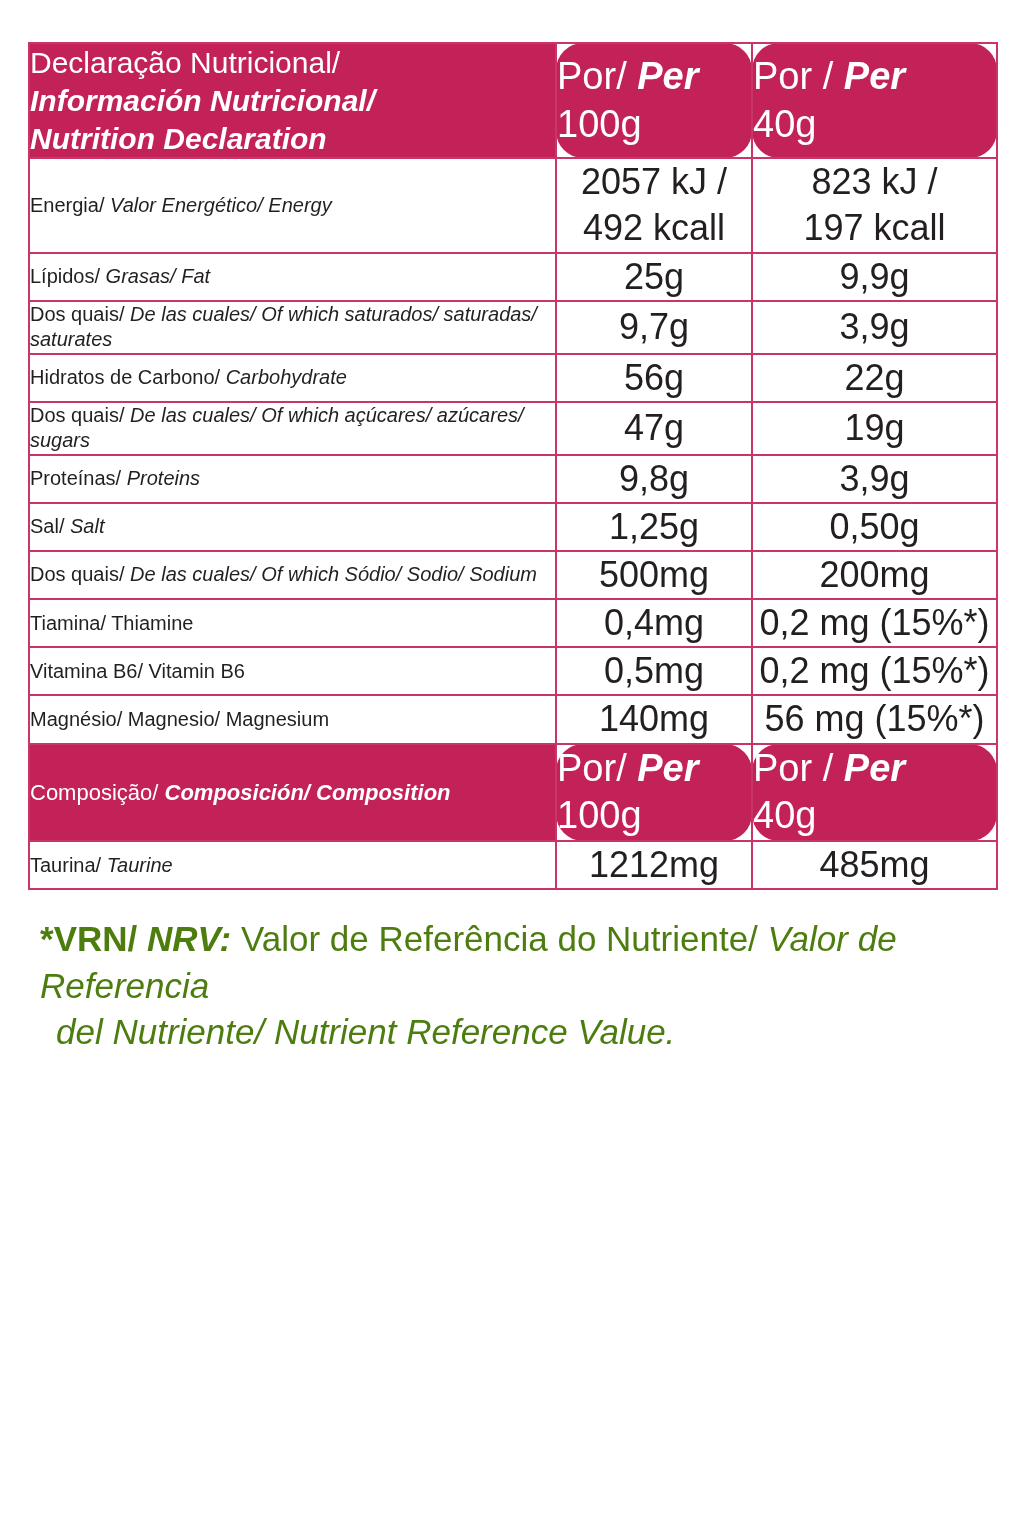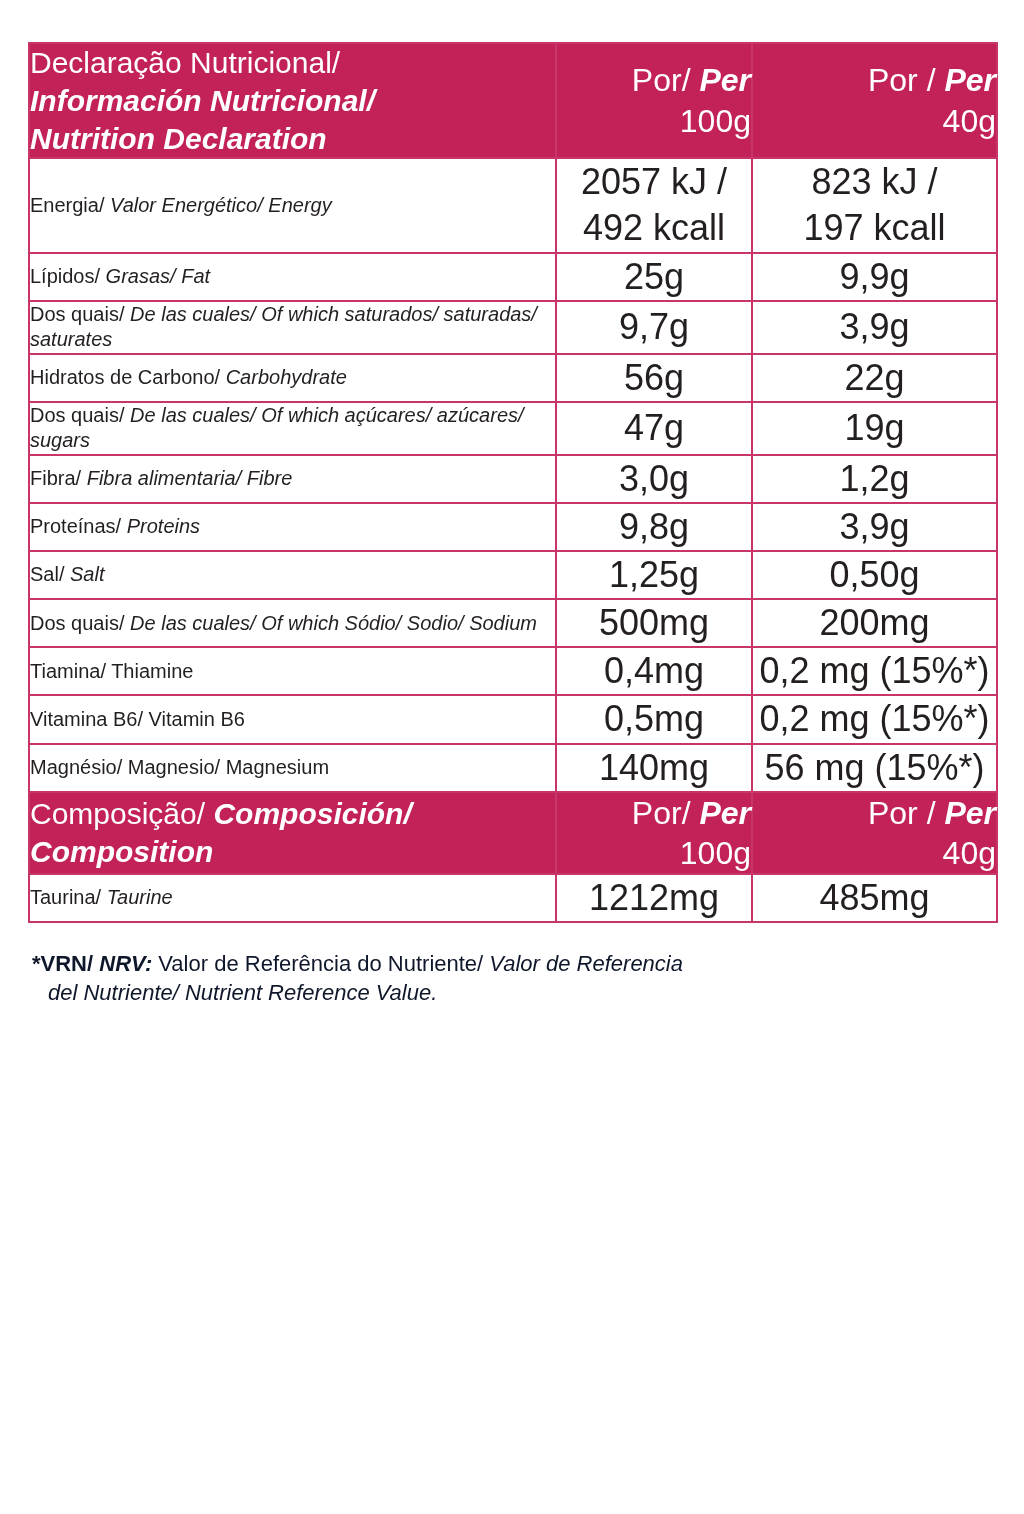--- a/index.html
+++ b/index.html
@@ -41,24 +41,25 @@
   }
   .hdr-label {
     padding: 14px 10px 16px 18px;
     font-size: 30px;
     line-height: 1.26;
     text-align: left;
   }
   .hdr-label .ital { font-style: italic; font-weight: bold; margin-top: 31px; }
   .hdr-label .reg { font-style: normal; font-weight: normal; }
   .hdr-val {
-    text-align: right;
-    font-size: 32px;
+    text-align: left;
+    font-size: 38px;
     line-height: 1.26;
     padding: 10px 6px 12px 6px;
+    border-radius: 27px;
   }
   .hdr-val i { font-style: italic; font-weight: bold; }
 
   .nm {
     padding: 13px 10px 13px 16px;
     font-size: 20px;
     line-height: 1.28;
     text-align: left;
   }
   .nm i { font-style: italic; }
@@ -68,34 +69,35 @@
     line-height: 1.28;
     padding: 12px 6px;
   }
   .comp-row td {
     background: #c22257;
     border-color: #c22257;
     color: #ffffff;
   }
   .comp-label {
     padding: 12px 10px 14px 18px;
-    font-size: 30px;
+    font-size: 22px;
     line-height: 1.26;
     text-align: left;
   }
   .comp-label .ital { font-style: italic; font-weight: bold; }
   .comp-label .reg { font-style: normal; font-weight: normal; }
 
   .footnote {
     margin-top: 26px;
     padding-left: 4px;
-    font-size: 22px;
+    font-size: 35px;
     line-height: 1.32;
-    color: #0f172a;
+    color: #4d7c0f;
     max-width: 960px;
+    margin-left: 8px;
   }
   .footnote .star { font-weight: bold; }
   .footnote .b { font-weight: bold; }
   .footnote .bi { font-weight: bold; font-style: italic; }
   .footnote .i { font-style: italic; }
   .footnote .l2 { display: block; padding-left: 16px; }
 </style>
 </head>
 <body>
 
@@ -147,25 +149,20 @@
         <td class="val">56g</td>
         <td class="val">22g</td>
       </tr>
 
       <tr>
         <td class="nm"><span>Dos quais/ </span><i>De las cuales/ Of which açúcares/ azúcares/ sugars</i></td>
         <td class="val">47g</td>
         <td class="val">19g</td>
       </tr>
 
-      <tr>
-        <td class="nm"><span>Fibra/ </span><i>Fibra alimentaria/ Fibre</i></td>
-        <td class="val">3,0g</td>
-        <td class="val">1,2g</td>
-      </tr>
 
       <tr>
         <td class="nm"><span>Proteínas/ </span><i>Proteins</i></td>
         <td class="val">9,8g</td>
         <td class="val">3,9g</td>
       </tr>
 
       <tr>
         <td class="nm"><span>Sal/ </span><i>Salt</i></td>
         <td class="val">1,25g</td>

